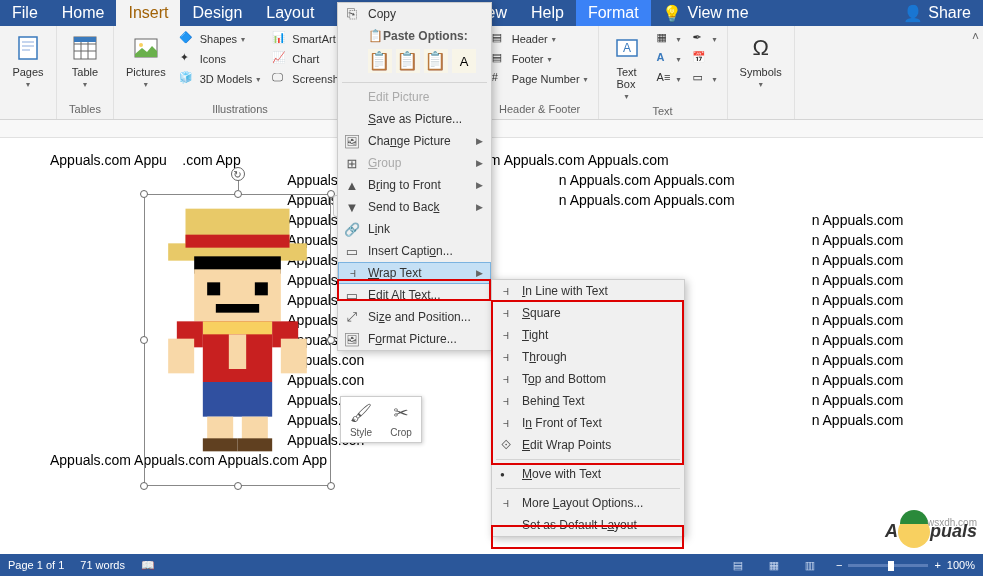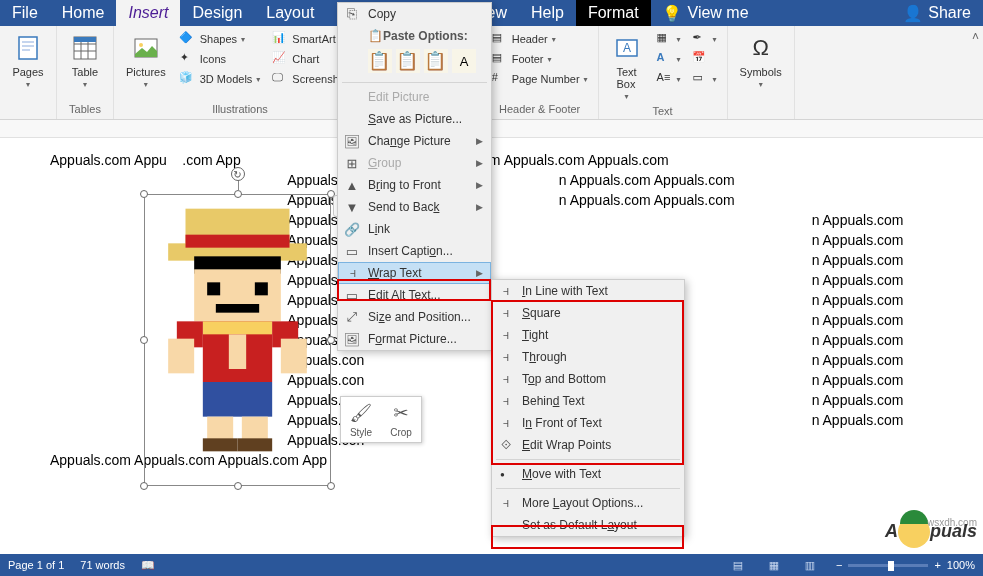--- a/index.html
+++ b/index.html
@@ -1,20 +1,20 @@
 <!DOCTYPE html>
 <html><head>
   <meta charset="utf-8">
   <style>
     * { margin: 0; padding: 0; box-sizing: border-box; font-family: "Segoe UI", Tahoma, sans-serif; }
     body { width: 983px; height: 576px; overflow: hidden; background: #fff; position: relative; } 
     
     .menubar { background: #2b579a; color: #fff; display: flex; align-items: stretch; height: 26px; font-size: 16px; }
     .menubar .tab { padding: 5px 12px; cursor: pointer; display: flex; align-items: center; }
-    .menubar .tab.active { background: #f3f3f3; color: #4c1d95; font-style: italic; }
+    .menubar .tab.active { background: #f3f3f3; color: #a16207; }
     .menubar .tab.file { background: #2b579a; color: #fff; }
     .menubar .spacer { flex: 1; }
     .menubar .right { display: flex; align-items: center; gap: 12px; padding: 0 12px; }
     
     .ribbon { background: #f3f3f3; border-bottom: 1px solid #d4d4d4; height: 94px; display: flex; }
     .ribbon-group { border-right: 1px solid #e1e1e1; display: flex; flex-direction: column; justify-content: space-between; padding: 4px 6px 2px; }
     .ribbon-group-content { display: flex; gap: 4px; flex: 1; align-items: flex-start; }
     .ribbon-group-label { text-align: center; font-size: 11px; color: #666; padding: 2px 0; }
     .ribbon-big-btn { display: flex; flex-direction: column; align-items: center; gap: 2px; padding: 2px 6px; font-size: 11px; color: #333; cursor: pointer; }
     .ribbon-big-btn .big-icon { width: 32px; height: 32px; display: flex; align-items: center; justify-content: center; }
@@ -92,21 +92,21 @@
 <div class="menubar">
   <div class="tab file">File</div>
   <div class="tab">Home</div>
   <div class="tab active">Insert</div>
   <div class="tab">Design</div>
   <div class="tab">Layout</div>
   <div class="tab">Refe</div>
   <div class="tab">Review</div>
   <div class="tab">View</div>
   <div class="tab">Help</div>
-  <div class="tab" style="background:#000000">Format</div>
+  <div class="tab" style="background:#3b82f6">Format</div>
   <div class="tab" style="gap:5px;">
     <span>💡</span>
     <span>View me</span>
   </div>
   <div class="spacer"></div>
   <div class="right">
     <div style="display:flex;gap:5px;align-items:center;">
       <span>👤</span>
       <span>Share</span>
     </div>

